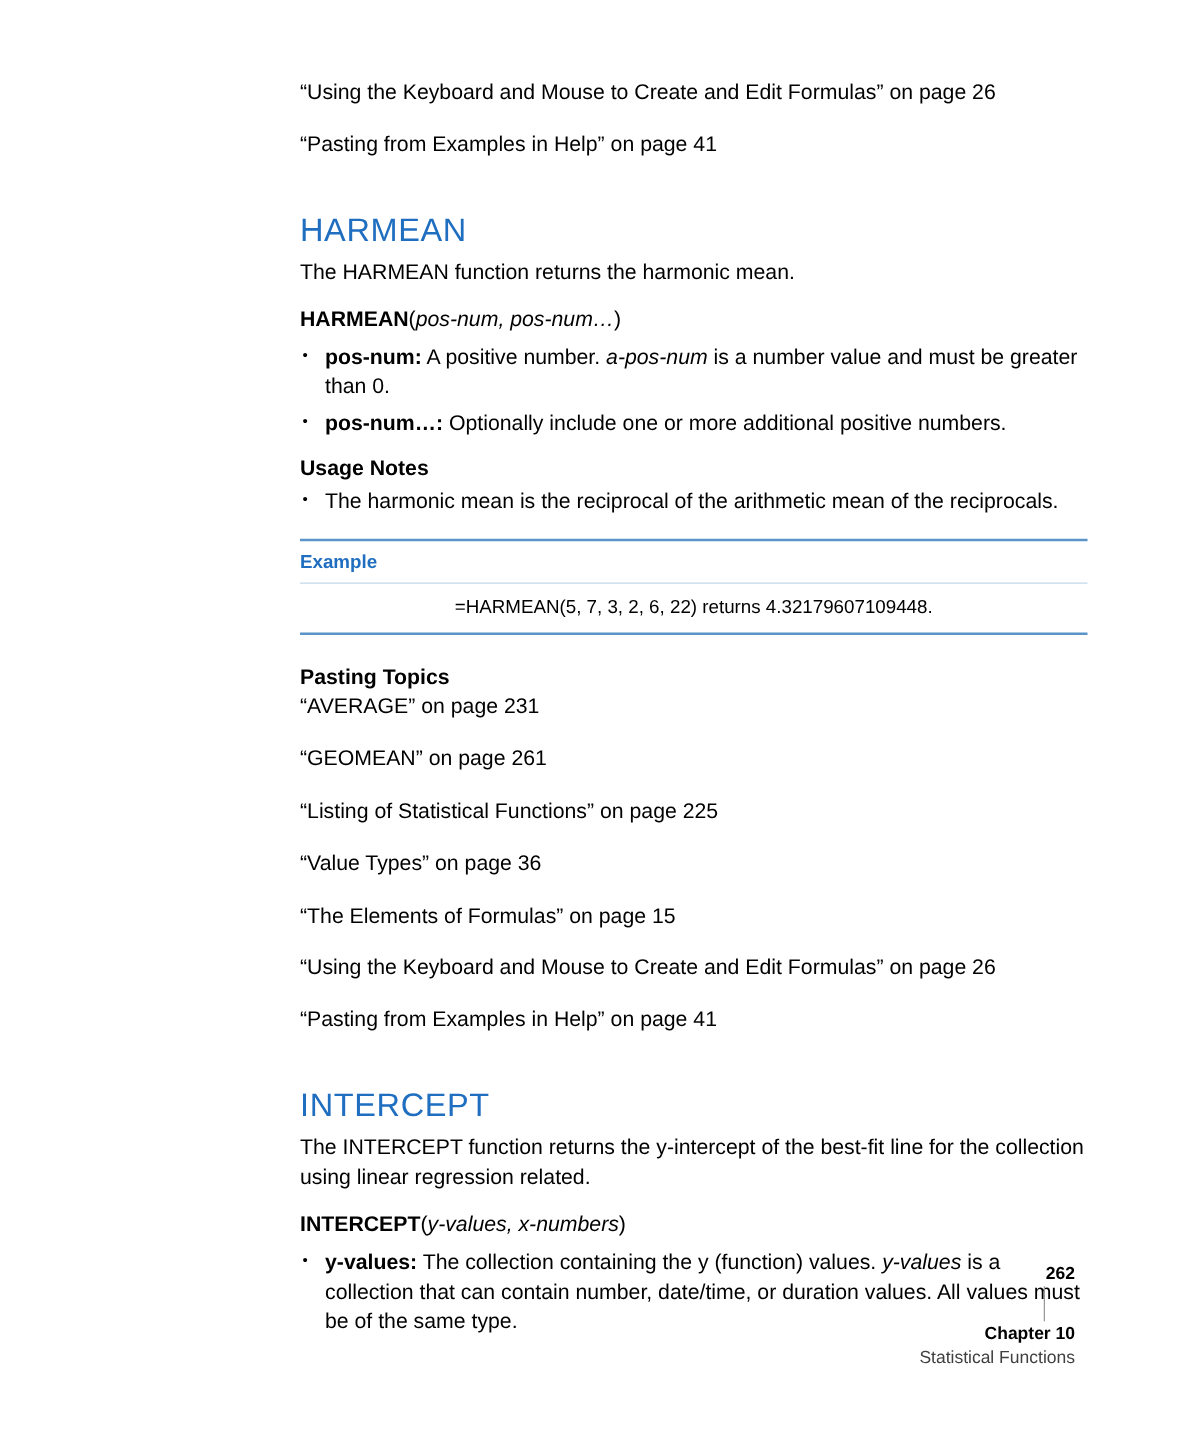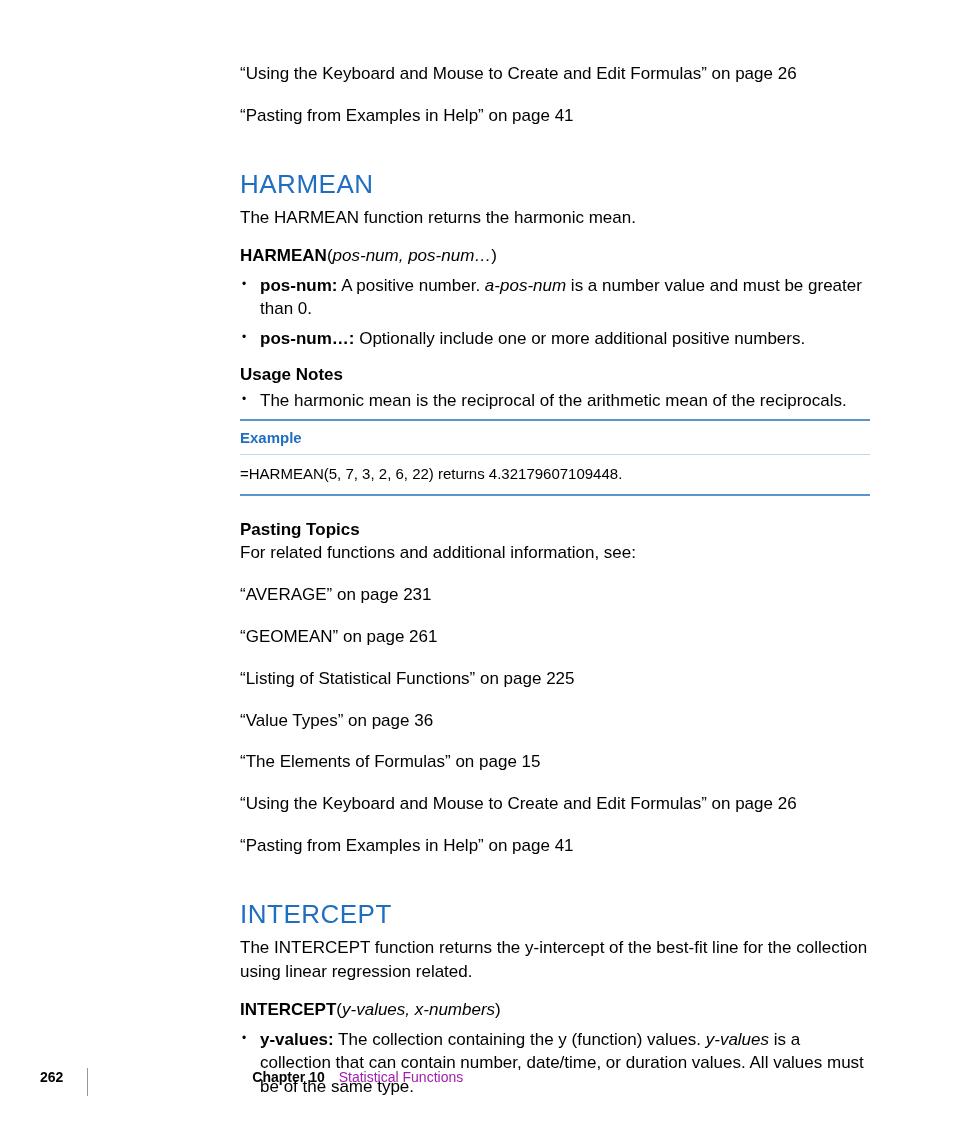--- a/index.html
+++ b/index.html
@@ -37,57 +37,59 @@
   ul.params li { position: relative; padding-left: 4px; margin-bottom: 6px; }
   ul.params li::before {
     content: "•";
     position: absolute;
     left: -14px;
     top: 0;
     font-size: 12px;
     line-height: 1.8;
   }
   .example-box {
-    margin-top: 6px;
+    margin-top: 18px;
     margin-bottom: 22px;
     border-top: 2px solid #5a94c9;
     border-bottom: 2px solid #5a94c9;
   }
   .example-head {
     color: #1f6ec0;
     font-weight: 600;
     font-size: 15px;
     padding: 6px 0 6px 0;
     border-bottom: 1px solid #c4d8ea;
   }
   .example-body {
     font-size: 15px;
     padding: 8px 0 10px 0;
+    text-align: center;
   }
   .related-h { font-weight: 600; margin-top: 14px; }
   .related-desc { margin-bottom: 18px; }
   .related-item { margin-bottom: 18px; }
   .footer {
     position: absolute;
     left: 40px;
     bottom: 49px;
     width: 820px;
     display: flex;
-    align-items: flex-start;
+    align-items: flex-end;
     font-size: 14px;
+    flex-direction: column;
   }
   .page-num { font-weight: 600; }
   .vrule {
     width: 1px;
     height: 28px;
     background: #999;
     margin: 0 24px 0 24px;
   }
   .chap-label { font-weight: 600; margin-left: 140px; }
-  .chap-name { color: #a21caf; margin-left: 14px; }
+  .chap-name { color: #404040; margin-left: 14px; }
 </style>
 </head>
 <body>
 
 <div class="content">
 
   <div class="para">“Using the Keyboard and Mouse to Create and Edit Formulas” on page 26</div>
   <div class="para">“Pasting from Examples in Help” on page 41</div>
 
   <div class="h2">HARMEAN</div>
@@ -110,21 +112,20 @@
   <ul class="params">
     <li>The harmonic mean is the reciprocal of the arithmetic mean of the reciprocals.</li>
   </ul>
 
   <div class="example-box">
     <div class="example-head">Example</div>
     <div class="example-body">=HARMEAN(5, 7, 3, 2, 6, 22) returns 4.32179607109448.</div>
   </div>
 
   <div class="related-h">Pasting Topics</div>
-  <div class="related-desc">For related functions and additional information, see:</div>
 
   <div class="related-item">“AVERAGE” on page 231</div>
   <div class="related-item">“GEOMEAN” on page 261</div>
   <div class="related-item">“Listing of Statistical Functions” on page 225</div>
   <div class="related-item">“Value Types” on page 36</div>
   <div class="related-item">“The Elements of Formulas” on page 15</div>
   <div class="related-item">“Using the Keyboard and Mouse to Create and Edit Formulas” on page 26</div>
   <div class="related-item">“Pasting from Examples in Help” on page 41</div>
 
   <div class="h2">INTERCEPT</div>

